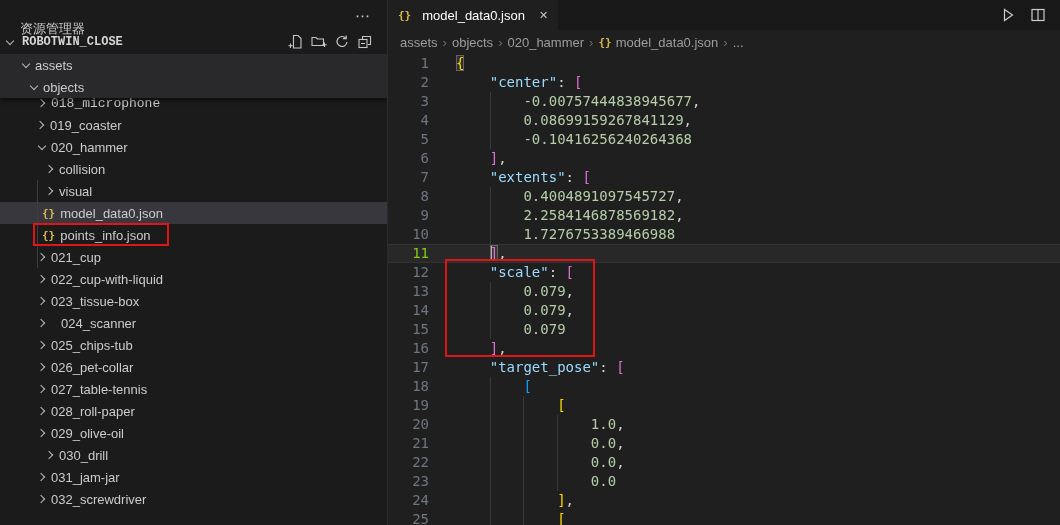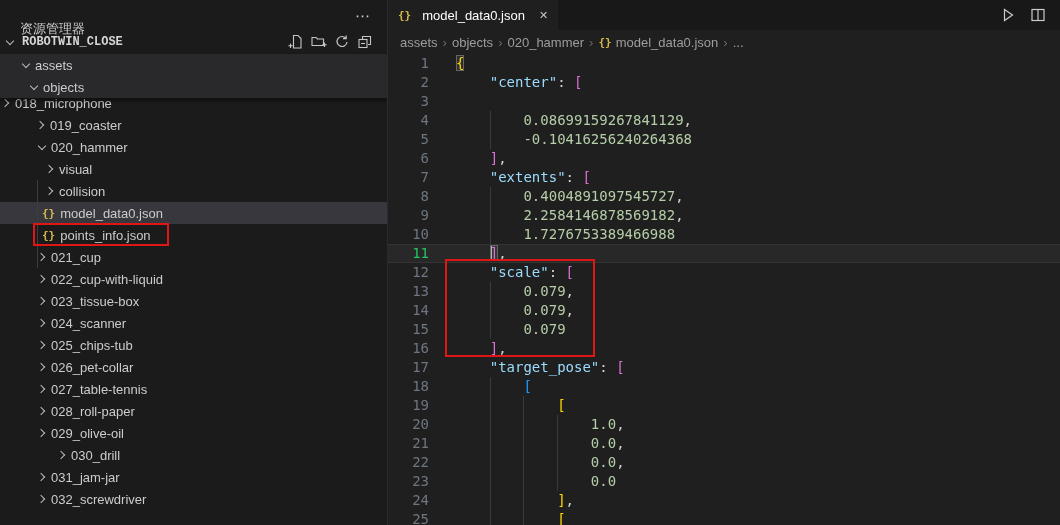--- a/index.html
+++ b/index.html
@@ -47,21 +47,21 @@
   .tab-actions svg{display:block;cursor:pointer;}
   .breadcrumb{height:24px;display:flex;align-items:center;padding-left:12px;font-size:13px;color:#9d9d9d;background:var(--editor-bg);white-space:nowrap;}
   .breadcrumb .sep{color:#6a6a6a;margin:0 5px;font-size:13px;}
   .breadcrumb .bc-item{cursor:pointer;display:flex;align-items:center;gap:4px;}
 
   .code{position:relative;font-family:"DejaVu Sans Mono","Liberation Mono",monospace;font-size:14px;}
   .line{position:relative;height:19px;line-height:19px;white-space:pre;}
   .line .ln{position:absolute;left:0;top:0;width:41px;text-align:right;color:#6e7681;}
   .line .lc{position:absolute;left:68px;top:0;white-space:pre;}
   .line.cur{background:rgba(130,130,130,.09);box-shadow:inset 0 1px 0 rgba(255,255,255,.06),inset 0 -1px 0 rgba(255,255,255,.06);}
-  .line.cur .ln{color:#22c55e;}
+  .line.cur .ln{color:#84cc16;}
   .guide{display:inline-block;width:4ch;height:19px;vertical-align:top;border-left:1px solid var(--guide);}
   .key{color:var(--c-key);} .num{color:var(--c-num);} .pn{color:var(--c-pn);}
   .b1{color:var(--b1);} .b2{color:var(--b2);} .b3{color:var(--b3);}
   .match{outline:1px solid #656565;outline-offset:-1px;background:rgba(90,90,90,.25);}
   .caret{display:inline-block;width:2px;height:15px;background:#d4d4d4;vertical-align:-3px;margin-right:-2px;}
   .redbox.scale{left:57px;top:205px;width:150px;height:98px;}
 </style>
 </head>
 <body>
 
@@ -105,39 +105,39 @@
           <span style="margin-left: 1px;">assets</span>
         </div>
         <div class="trow" style="padding-left: 28px;">
           <span class="chev down"></span>
           <span style="margin-left: 1px;">objects</span>
         </div>
       </div>
     <div class="tree" id="tree-rows">
       <div class="tree-guide" style="top:88px;height:88px;"></div>
       <div class="redbox side"></div>
-        <div class="trow" style="">
+        <div class="trow" style="padding-left: 36px; font-family: Liberation Mono, monospace;">
           <span class="chev right"></span>
           <span style="margin-left: 1px;">018_microphone</span>
         </div>
         <div class="trow" style="padding-left: 35px;">
           <span class="chev right"></span>
           <span style="margin-left: 1px;">019_coaster</span>
         </div>
         <div class="trow" style="padding-left: 36px;">
           <span class="chev down"></span>
           <span style="margin-left: 1px;">020_hammer</span>
         </div>
         <div class="trow" style="padding-left: 44px;">
           <span class="chev right"></span>
+          <span style="margin-left: 1px;">collision</span>
+        </div>
+        <div class="trow" style="padding-left: 44px;">
+          <span class="chev right"></span>
           <span style="margin-left: 1px;">visual</span>
-        </div>
-        <div class="trow" style="padding-left: 44px;">
-          <span class="chev right"></span>
-          <span style="margin-left: 1px;">collision</span>
         </div>
         <div class="trow selected" style="padding-left: 42px;">
           <span class="json-ico">{}</span>
           <span>model_data0.json</span>
         </div>
         <div class="trow" style="padding-left: 42px;">
           <span class="json-ico">{}</span>
           <span>points_info.json</span>
         </div>
         <div class="trow" style="padding-left: 36px;">
@@ -147,21 +147,21 @@
         <div class="trow" style="padding-left: 36px;">
           <span class="chev right"></span>
           <span style="margin-left: 1px;">022_cup-with-liquid</span>
         </div>
         <div class="trow" style="padding-left: 36px;">
           <span class="chev right"></span>
           <span style="margin-left: 1px;">023_tissue-box</span>
         </div>
         <div class="trow" style="padding-left: 36px;">
           <span class="chev right"></span>
-          <span style="margin-left: 1px;">024_scanner</span>
+          <span style="margin-left: 11px;">024_scanner</span>
         </div>
         <div class="trow" style="padding-left: 36px;">
           <span class="chev right"></span>
           <span style="margin-left: 1px;">025_chips-tub</span>
         </div>
         <div class="trow" style="padding-left: 36px;">
           <span class="chev right"></span>
           <span style="margin-left: 1px;">026_pet-collar</span>
         </div>
         <div class="trow" style="padding-left: 36px;">
@@ -169,21 +169,21 @@
           <span style="margin-left: 1px;">027_table-tennis</span>
         </div>
         <div class="trow" style="padding-left: 36px;">
           <span class="chev right"></span>
           <span style="margin-left: 1px;">028_roll-paper</span>
         </div>
         <div class="trow" style="padding-left: 36px;">
           <span class="chev right"></span>
           <span style="margin-left: 1px;">029_olive-oil</span>
         </div>
-        <div class="trow" style="padding-left: 56px; text-align: center;">
+        <div class="trow" style="padding-left: 44px; text-align: center;">
           <span class="chev right"></span>
           <span style="margin-left: 1px;">030_drill</span>
         </div>
         <div class="trow" style="padding-left: 36px;">
           <span class="chev right"></span>
           <span style="margin-left: 1px;">031_jam-jar</span>
         </div>
         <div class="trow" style="padding-left: 36px;">
           <span class="chev right"></span>
           <span style="margin-left: 1px;">032_screwdriver</span>
@@ -229,21 +229,21 @@
         <span class="sep">›</span>
         <span class="bc-item">
           <span>...</span>
         </span>
       </div>
 
     <div class="code" id="code">
       <div class="redbox scale"></div>
     <div class="line"><span class="ln">1</span><span class="lc"><span class="b1 match">{</span></span></div>
         <div class="line"><span class="ln">2</span><span class="lc">    <span class="key">"center"</span><span class="pn">: </span><span class="b2">[</span></span></div>
-        <div class="line"><span class="ln">3</span></div>
+        <div class="line"><span class="ln">3</span><span class="lc">    <span class="guide"></span><span class="num">-0.00757444838945677</span><span class="pn">,</span></span></div>
         <div class="line"><span class="ln">4</span><span class="lc">    <span class="guide"></span><span class="num">0.08699159267841129</span><span class="pn">,</span></span></div>
         <div class="line"><span class="ln">5</span><span class="lc">    <span class="guide"></span><span class="num">-0.10416256240264368</span></span></div>
         <div class="line"><span class="ln">6</span><span class="lc">    <span class="b2">]</span><span class="pn">,</span></span></div>
         <div class="line"><span class="ln">7</span><span class="lc">    <span class="key">"extents"</span><span class="pn">: </span><span class="b2">[</span></span></div>
         <div class="line"><span class="ln">8</span><span class="lc">    <span class="guide"></span><span class="num">0.4004891097545727</span><span class="pn">,</span></span></div>
         <div class="line"><span class="ln">9</span><span class="lc">    <span class="guide"></span><span class="num">2.2584146878569182</span><span class="pn">,</span></span></div>
         <div class="line"><span class="ln">10</span><span class="lc">    <span class="guide"></span><span class="num">1.7276753389466988</span></span></div>
         <div class="line cur"><span class="ln">11</span><span class="lc">    <span class="caret"></span><span class="b2 match">]</span><span class="pn">,</span></span></div>
         <div class="line"><span class="ln">12</span><span class="lc">    <span class="key">"scale"</span><span class="pn">: </span><span class="b2">[</span></span></div>
         <div class="line"><span class="ln">13</span><span class="lc">    <span class="guide"></span><span class="num">0.079</span><span class="pn">,</span></span></div>

